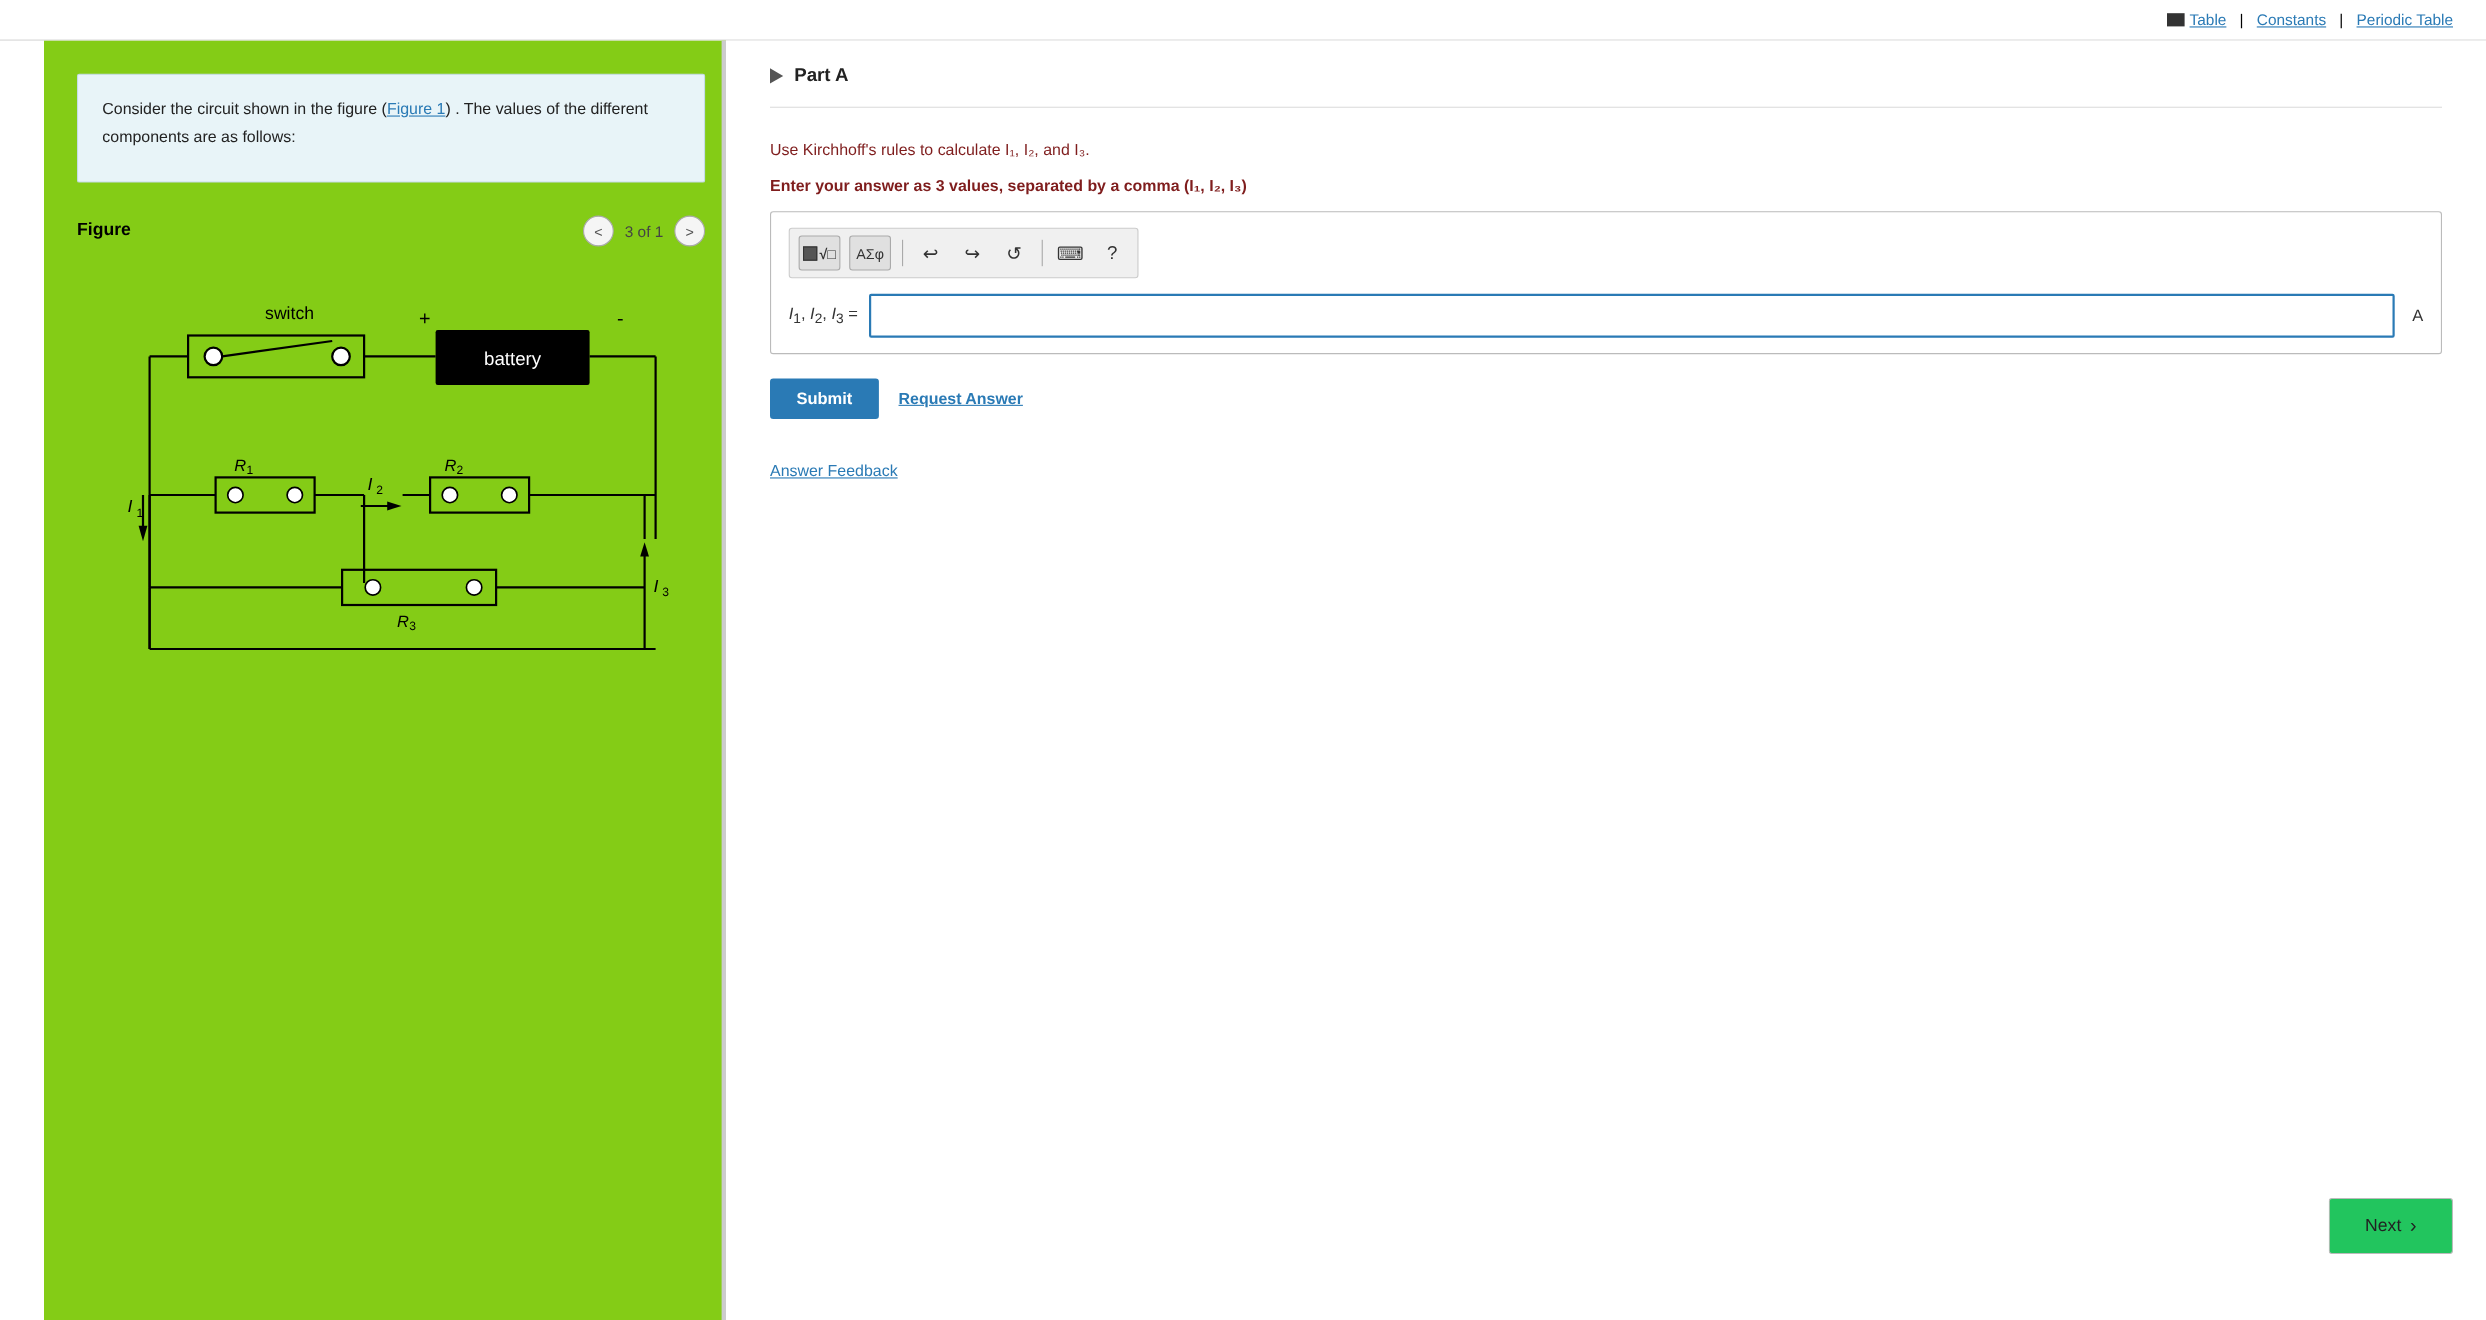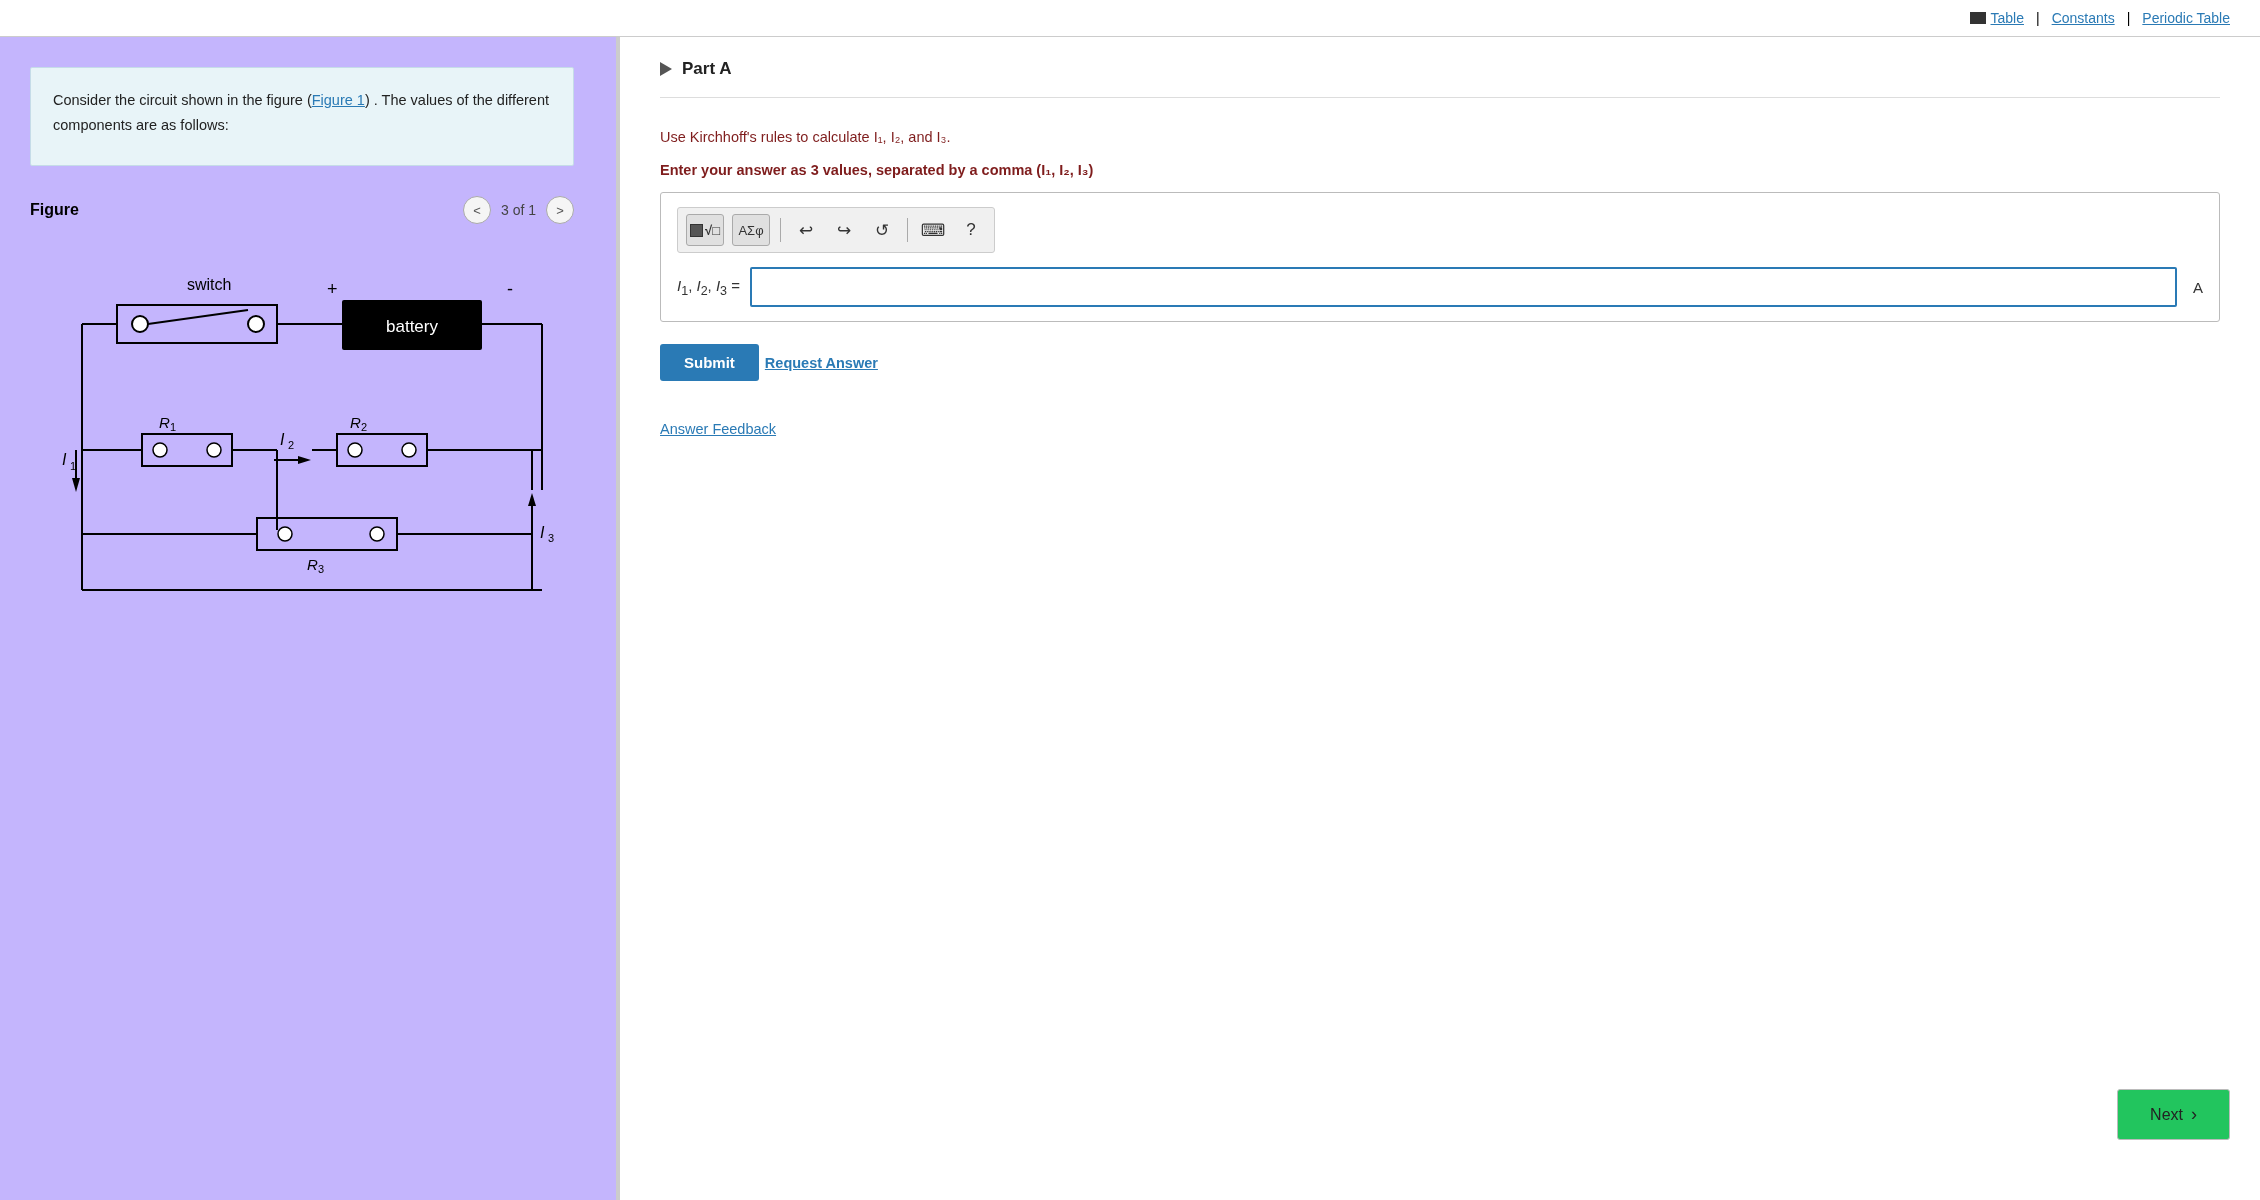--- a/index.html
+++ b/index.html
@@ -28,23 +28,24 @@
     }
     .main-layout {
       display: flex;
       flex: 1;
       background: white;
     }
     
     .left-panel {
       width: 620px;
       min-width: 620px;
-      padding: 30px 42px 20px 30px;
+      padding: 30px 15px 20px 30px;
       border-right: 4px solid #ccc;
-      background: #c4b5fd;
+      background: #84cc16;
+      margin-left: 40px;
     }
     .problem-box {
       background: #e8f4f8;
       border: 1px solid #c5dce8;
       padding: 20px 22px;
       border-radius: 2px;
       margin-bottom: 30px;
       font-size: 14.5px;
       line-height: 1.7;
       color: #222;
@@ -192,21 +193,21 @@
       outline: none;
     }
     .answer-unit {
       font-size: 15px;
       color: #333;
       margin-left: 6px;
     }
     .action-row {
       display: flex;
       align-items: center;
-      gap: 6px;
+      gap: 18px;
       margin-bottom: 30px;
     }
     .submit-btn {
       background: #2a7ab5;
       color: white;
       border: none;
       padding: 10px 24px;
       font-size: 15px;
       border-radius: 3px;
       cursor: pointer;

